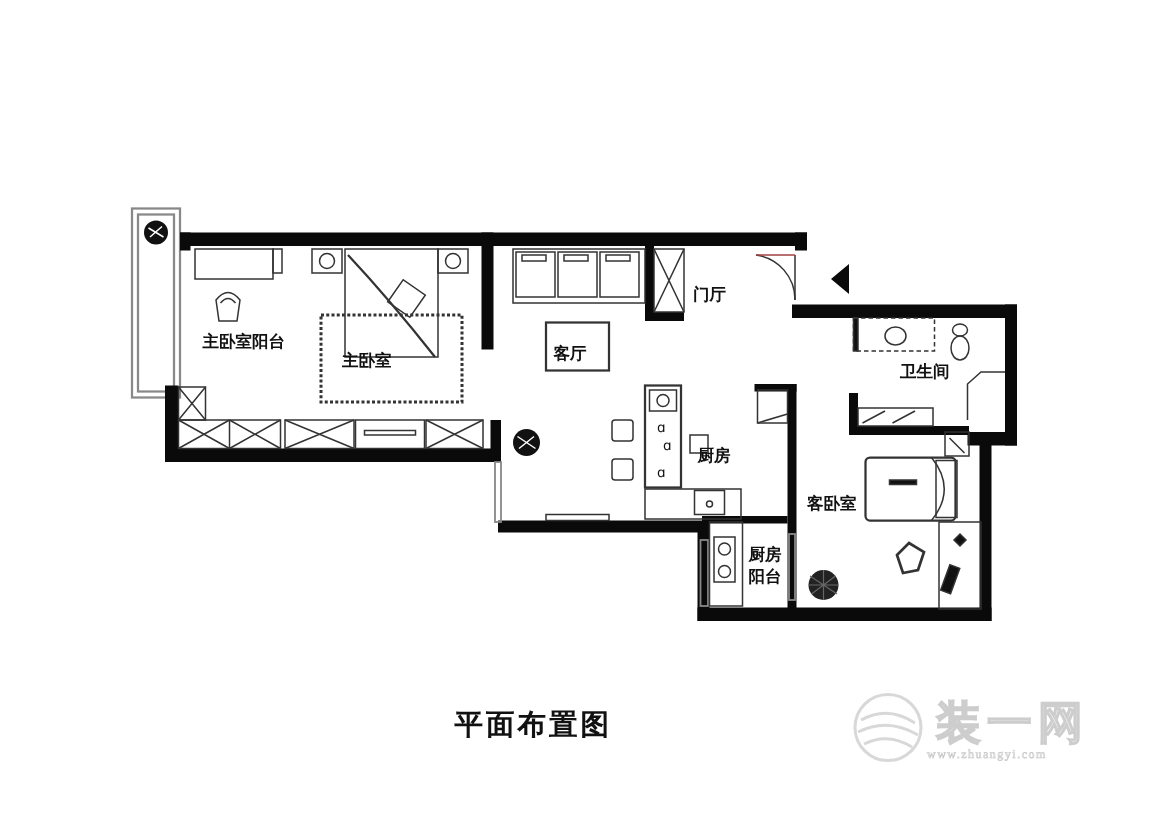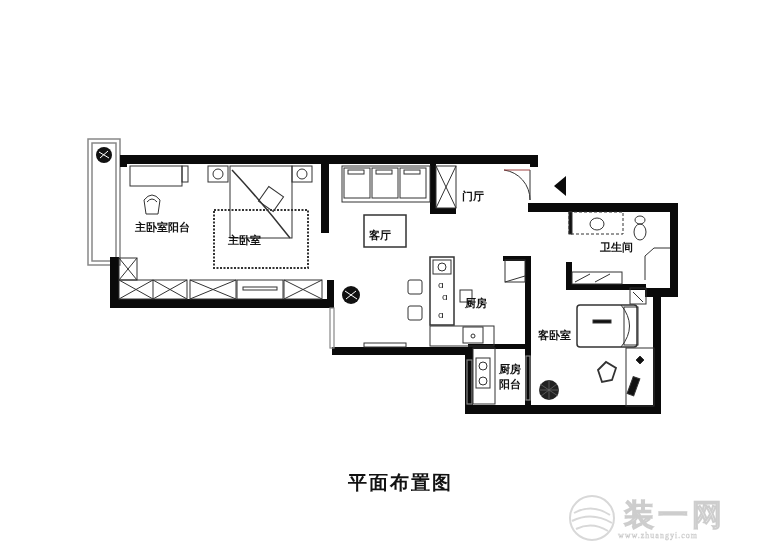--- a/index.html
+++ b/index.html
@@ -1,20 +1,20 @@
 <!DOCTYPE html>
 <html><head>
   <meta charset="utf-8">
   <style>
     html, body { margin: 0; padding: 0; background: #ffffff; }
     body { width: 770px; height: 559px; position: relative; overflow: hidden; font-family: "DejaVu Sans", sans-serif; }
     #plan { position: absolute; left: 0; top: 0; }
     .room-label { font-family: "DejaVu Sans", sans-serif; font-size: 11px; font-weight: bold; fill: #111; }
-    .title { position: absolute; left: 303px; top: 470px; font-family: "DejaVu Sans", sans-serif; font-size: 19px; font-weight: bold; color: #111; letter-spacing: 2px; margin-left: 45px; }
-    .watermark { position: absolute; left: 566px; top: 493px; width: 170px; height: 52px; opacity: 0.9; text-align: right; }
+    .title { position: absolute; left: 303px; top: 470px; font-family: "DejaVu Sans", sans-serif; font-size: 19px; font-weight: bold; color: #111; letter-spacing: 2px; }
+    .watermark { position: absolute; left: 566px; top: 460px; width: 170px; height: 52px; opacity: 0.9; text-align: right; }
     .wm-text { position: absolute; left: 58px; top: 2px; font-family: "DejaVu Sans", sans-serif; font-size: 30px; font-weight: bold; color: #fff; -webkit-text-stroke: 1px #c8c8c8; letter-spacing: 4px; }
     .wm-url { position: absolute; left: 52px; top: 38px; font-family: Liberation Serif, serif; font-size: 8px; color: #fff; -webkit-text-stroke: 0.4px #c0c0c0; letter-spacing: 1px; }
   </style>
 </head>
 <body>
 
 <svg id="plan" width="770" height="559" viewBox="0 0 770 559" xmlns="http://www.w3.org/2000/svg">
 
   <g fill="none" stroke="#888" stroke-width="1.5">
     <rect x="88" y="139" width="32" height="126"></rect>

